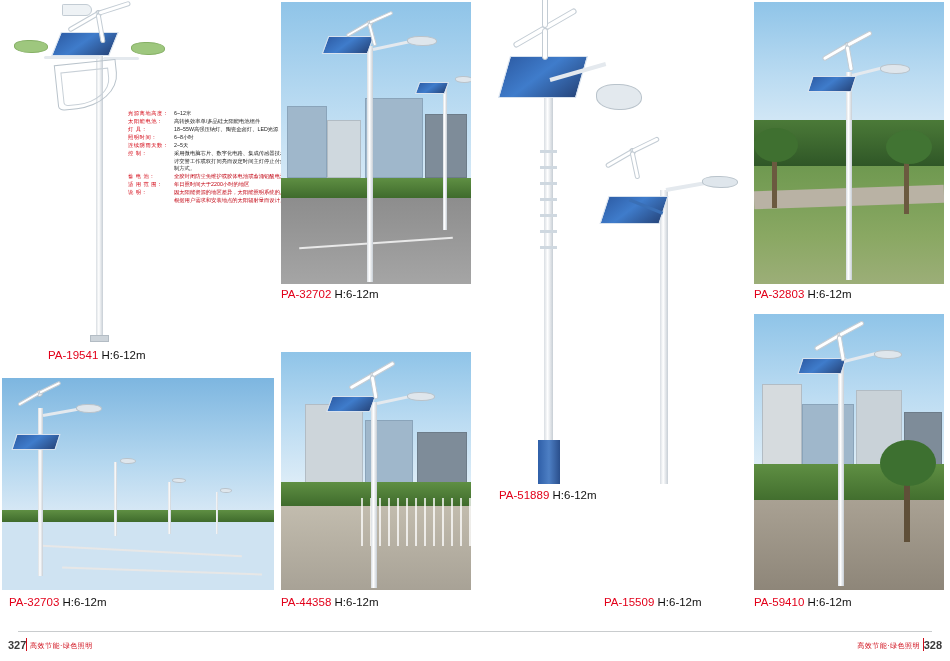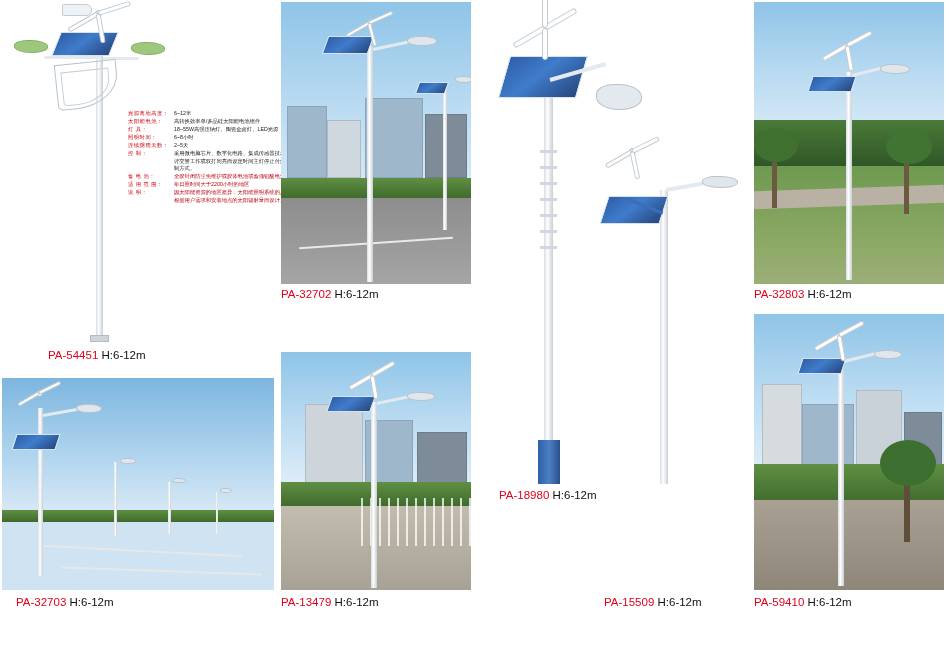--- a/index.html
+++ b/index.html
@@ -235,21 +235,21 @@
       <div class="lbl">适  用  范  围：</div>
       <div class="val red">年日照时间大于2200小时的地区</div>
     </div>
     <div class="row">
       <div class="lbl">说    明：</div>
       <div class="val red">因太阳能资源的地区差异，太阳能照明系统的具体配置应根据用户需求和安装地点的太阳辐射量而设计。</div>
     </div>
   </div>
 
   <div class="caption" style="left:48px; top:349px;">
-    <span class="code">PA-54451</span>
+    <span class="code">PA-19541</span>
     <span class="dim">H:6-12m</span>
   </div>
 
   <div class="photo" style="left:281px; top:2px; width:190px; height:282px;">
     <div class="sky" style="height:200px;"></div>
     <div class="ground" style="height:92px;"></div>
 
     <div class="bldg blue" style="left:6px; top:104px; width:40px; height:72px;"></div>
     <div class="bldg" style="left:46px; top:118px; width:34px; height:58px;"></div>
     <div class="bldg blue" style="left:84px; top:96px; width:58px; height:80px;"></div>
@@ -297,21 +297,21 @@
     <div class="panel" style="left:126px; top:196px; width:60px; height:28px; transform:skewX(-18deg);"></div>
     <div style="position:absolute; left:150px; top:205px; width:36px; height:3px; background:#3a6fb5; transform:rotate(22deg);"></div>
     <div class="arm" style="left:188px; top:188px; width:44px; height:4px; transform:rotate(-10deg);"></div>
     <div class="lamp" style="left:224px; top:176px; width:36px; height:12px;"></div>
     <div class="hub" style="left:151px; top:148px;"></div>
     <div class="blade" style="left:154px; top:149px; width:30px; height:5px; transform:rotate(-26deg);"></div>
     <div class="blade" style="left:154px; top:149px; width:30px; height:5px; transform:rotate(150deg);"></div>
     <div class="blade" style="left:154px; top:149px; width:28px; height:5px; transform:rotate(78deg);"></div>
   </div>
   <div class="caption" style="left:499px; top:489px;">
-    <span class="code">PA-18980</span>
+    <span class="code">PA-51889</span>
     <span class="dim">H:6-12m</span>
   </div>
 
   <div class="photo" style="left:754px; top:2px; width:190px; height:282px;">
     <div class="sky" style="height:140px;"></div>
     <div class="green" style="left:0px; top:118px; width:190px; height:48px; background:linear-gradient(to bottom,#4b7a38,#2e5526);"></div>
     <div class="ground" style="height:118px; background:linear-gradient(to bottom,#6f9950 0%,#8aa863 60%,#9cae78 100%);"></div>
     <div style="position:absolute; left:0px; top:186px; width:190px; height:18px; background:#b9b2a4; transform:rotate(-2deg);"></div>
 
     <div style="position:absolute; left:18px; top:146px; width:5px; height:60px; background:#6b5a3f;"></div>
@@ -348,21 +348,21 @@
     <div class="blade" style="left:37px; top:13px; width:24px; height:4px; transform:rotate(-26deg);"></div>
     <div class="blade" style="left:37px; top:13px; width:24px; height:4px; transform:rotate(150deg);"></div>
 
     <div class="pole" style="left:112px; top:84px; width:3px; height:74px;"></div>
     <div class="lamp" style="left:118px; top:80px; width:16px; height:6px;"></div>
     <div class="pole" style="left:166px; top:104px; width:3px; height:52px;"></div>
     <div class="lamp" style="left:170px; top:100px; width:14px; height:5px;"></div>
     <div class="pole" style="left:214px; top:114px; width:2px; height:42px;"></div>
     <div class="lamp" style="left:218px; top:110px; width:12px; height:5px;"></div>
   </div>
-  <div class="caption" style="left:16px; top:596px;text-align:right;">
+  <div class="caption" style="left:9px; top:596px;text-align:right;">
     <span class="code">PA-32703</span>
     <span class="dim">H:6-12m</span>
   </div>
 
   <div class="photo" style="left:281px; top:352px; width:190px; height:238px;">
     <div class="sky" style="height:130px;"></div>
     <div class="bldg" style="left:24px; top:52px; width:58px; height:86px; background:#cdd5da;"></div>
     <div class="bldg blue" style="left:84px; top:68px; width:48px; height:70px;"></div>
     <div class="bldg dark" style="left:136px; top:80px; width:50px; height:58px;"></div>
     <div class="green" style="left:0px; top:130px; width:190px; height:24px;"></div>
@@ -372,21 +372,21 @@
     <div class="pole" style="left:90px; top:50px; width:6px; height:186px;"></div>
     <div class="panel" style="left:48px; top:44px; width:44px; height:16px; transform:skewX(-20deg);"></div>
     <div class="arm" style="left:96px; top:50px; width:38px; height:3px; transform:rotate(-12deg);"></div>
     <div class="lamp" style="left:126px; top:40px; width:28px; height:9px;"></div>
     <div class="hub" style="left:88px; top:20px;"></div>
     <div class="blade" style="left:91px; top:21px; width:26px; height:5px; transform:rotate(-30deg);"></div>
     <div class="blade" style="left:91px; top:21px; width:26px; height:5px; transform:rotate(150deg);"></div>
     <div class="blade" style="left:91px; top:21px; width:24px; height:5px; transform:rotate(80deg);"></div>
   </div>
   <div class="caption" style="left:281px; top:596px;">
-    <span class="code">PA-13479</span>
+    <span class="code">PA-44358</span>
     <span class="dim">H:6-12m</span>
   </div>
 
   <div class="caption" style="left:604px; top:596px;">
     <span class="code">PA-15509</span>
     <span class="dim">H:6-12m</span>
   </div>
 
   <div class="photo" style="left:754px; top:314px; width:190px; height:276px;">
     <div class="sky" style="height:150px;"></div>
@@ -406,14 +406,23 @@
     <div class="hub" style="left:82px; top:18px;"></div>
     <div class="blade" style="left:85px; top:19px; width:28px; height:5px; transform:rotate(-28deg);"></div>
     <div class="blade" style="left:85px; top:19px; width:28px; height:5px; transform:rotate(150deg);"></div>
     <div class="blade" style="left:85px; top:19px; width:26px; height:5px; transform:rotate(80deg);"></div>
   </div>
   <div class="caption" style="left:754px; top:596px;">
     <span class="code">PA-59410</span>
     <span class="dim">H:6-12m</span>
   </div>
 
+  <div class="footer">
+    <div class="rule"></div>
+    <div class="pagenum left">327</div>
+    <div class="vbar" style="left:26px;"></div>
+    <div class="footnote left">高效节能·绿色照明</div>
+    <div class="pagenum right">328</div>
+    <div class="vbar" style="right:26px;"></div>
+    <div class="footnote right">高效节能·绿色照明</div>
+  </div>
 
 </div>
 
 </body></html>

